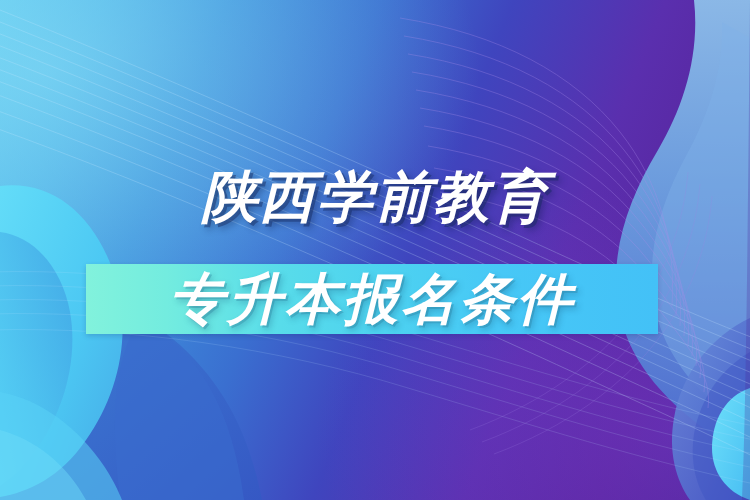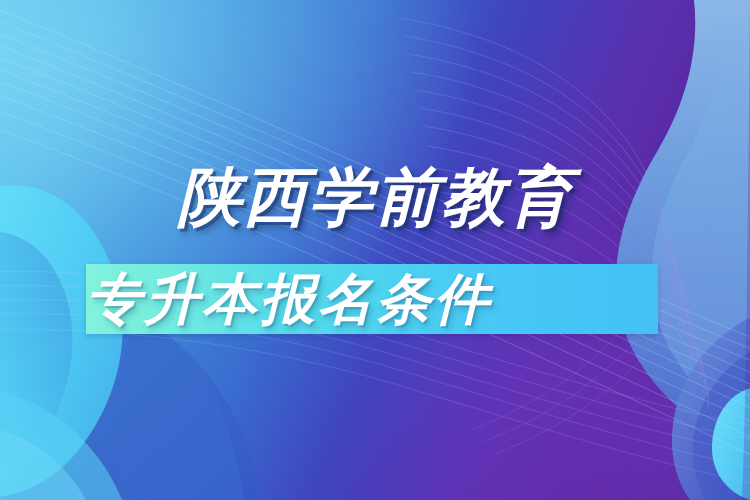--- a/index.html
+++ b/index.html
@@ -38,21 +38,21 @@
   .title-row {
     position: absolute;
     left: 0;
     top: 152px;
     width: 750px;
     text-align: center;
     z-index: 40;
   }
   .title-text {
     display: inline-block;
-    font-size: 64px;
+    font-size: 56px;
     line-height: 90px;
     font-weight: 700;
     font-style: italic;
     color: #ffffff;
     letter-spacing: 2px;
     text-shadow:
        3px 3px 0   rgba(22, 42, 96, 0.45),
        5px 5px 7px rgba(10, 24, 70, 0.38);
     white-space: nowrap;
   }
@@ -67,21 +67,21 @@
     z-index: 40;
     background: linear-gradient(90deg,
       #82f2dc 0%,
       #73ecdf 14%,
       #58dcea 34%,
       #4dd2f0 52%,
       #47c8f6 72%,
       #43c1f7 100%);
     display: flex;
     align-items: center;
-    justify-content: flex-start;
+    justify-content: center;
     box-shadow: 0 2px 5px rgba(16, 30, 90, 0.18);
   }
   .sub-text {
     font-size: 55px;
     line-height: 60px;
     font-weight: 700;
     font-style: italic;
     color: #ffffff;
     letter-spacing: 3px;
     white-space: nowrap;

